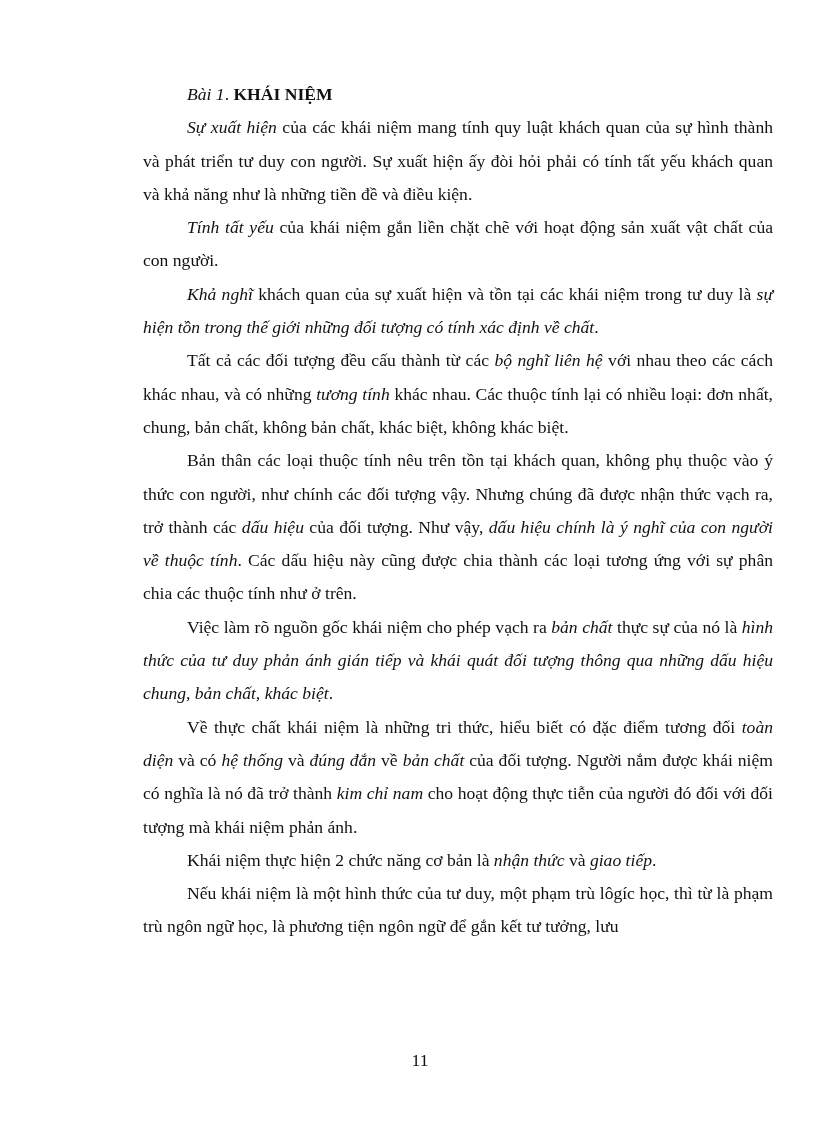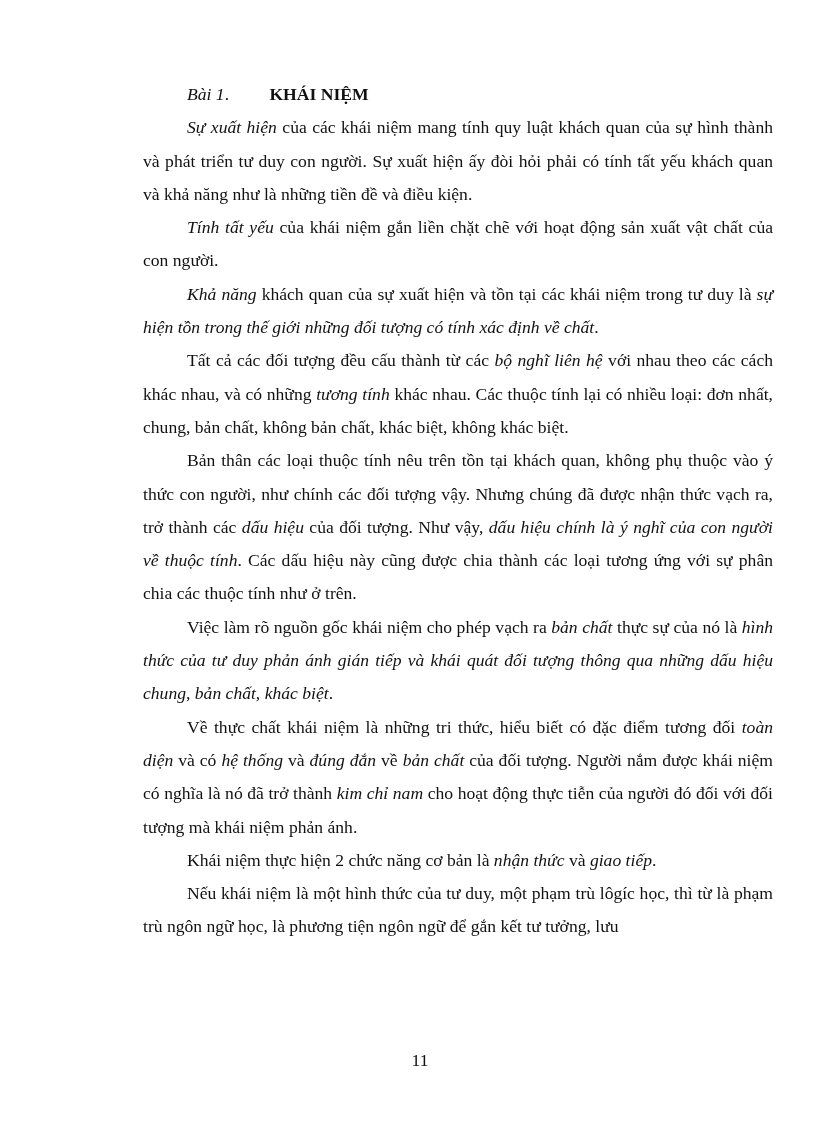--- a/index.html
+++ b/index.html
@@ -5,37 +5,37 @@
   html, body { margin: 0; padding: 0; background: #ffffff; }
   body { width: 816px; height: 1123px; position: relative; overflow: hidden; }
   .page {
     position: absolute; left: 143px; top: 78px; width: 630px;
     font-family: "Liberation Serif", "DejaVu Serif", serif;
     font-size: 17.6px; line-height: 33.3px; color: #111;
   }
   .p { margin: 0; text-align: justify; text-indent: 44px; }
   .h { margin: 0; text-indent: 44px; font-weight: bold; }
   i { font-style: italic; }
-  b { font-weight: bold; margin-left: 36px; }
+  b { font-weight: bold; }
   .pnum {
     position: absolute; left: 12px; width: 816px; top: 1050px; text-align: center;
     font-family: "Liberation Serif", "DejaVu Serif", serif; font-size: 17.6px; color: #111;
   }
 </style>
 </head>
 <body>
 
 <div class="page">
   <p class="h" style="font-weight:normal;">
     <i>Bài 1</i><span>. </span><b>KHÁI NIỆM</b>
   </p>
   <div id="body1">
       <p class="p"><i>Sự xuất hiện</i><span> của các khái niệm mang tính quy luật khách quan của sự hình thành và phát triển tư duy con người. Sự xuất hiện ấy đòi hỏi phải có tính tất yếu khách quan và khả năng như là những tiền đề và điều kiện.</span></p>
       <p class="p"><i>Tính tất yếu</i><span> của khái niệm gắn liền chặt chẽ với hoạt động sản xuất vật chất của con người.</span></p>
-      <p class="p"><i>Khả năng</i><span> khách quan của sự xuất hiện và tồn tại các khái niệm trong tư duy là </span><i>sự hiện tồn trong thế giới những đối tượng có tính xác định về chất</i><span>.</span></p>
+      <p class="p"><i>Khả nghĩ</i><span> khách quan của sự xuất hiện và tồn tại các khái niệm trong tư duy là </span><i>sự hiện tồn trong thế giới những đối tượng có tính xác định về chất</i><span>.</span></p>
       <p class="p"><span>Tất cả các đối tượng đều cấu thành từ các </span><i>bộ nghĩ liên hệ</i><span> với nhau theo các cách khác nhau, và có những </span><i>tương tính</i><span> khác nhau. Các thuộc tính lại có nhiều loại: đơn nhất, chung, bản chất, không bản chất, khác biệt, không khác biệt.</span></p>
       <p class="p"><span>Bản thân các loại thuộc tính nêu trên tồn tại khách quan, không phụ thuộc vào ý thức con người, như chính các đối tượng vậy. Nhưng chúng đã được nhận thức vạch ra, trở thành các </span><i>dấu hiệu</i><span> của đối tượng. Như vậy, </span><i>dấu hiệu chính là ý nghĩ của con người về thuộc tính</i><span>. Các dấu hiệu này cũng được chia thành các loại tương ứng với sự phân chia các thuộc tính như ở trên.</span></p>
       <p class="p"><span>Việc làm rõ nguồn gốc khái niệm cho phép vạch ra </span><i>bản chất</i><span> thực sự của nó là </span><i>hình thức của tư duy phản ánh gián tiếp và khái quát đối tượng thông qua những dấu hiệu chung, bản chất, khác biệt</i><span>.</span></p>
       <p class="p"><span>Về thực chất khái niệm là những tri thức, hiểu biết có đặc điểm tương đối </span><i>toàn diện</i><span> và có </span><i>hệ thống</i><span> và </span><i>đúng đắn</i><span> về </span><i>bản chất</i><span> của đối tượng. Người nắm được khái niệm có nghĩa là nó đã trở thành </span><i>kim chỉ nam</i><span> cho hoạt động thực tiễn của người đó đối với đối tượng mà khái niệm phản ánh.</span></p>
       <p class="p"><span>Khái niệm thực hiện 2 chức năng cơ bản là </span><i>nhận thức</i><span> và </span><i>giao tiếp</i><span>.</span></p>
     </div>
   <div id="body2">
       <p class="p"><span>Nếu khái niệm là một hình thức của tư duy, một phạm trù lôgíc học, thì từ là phạm trù ngôn ngữ học, là phương tiện ngôn ngữ để gắn kết tư tưởng, lưu</span></p>
     </div>
 </div>

